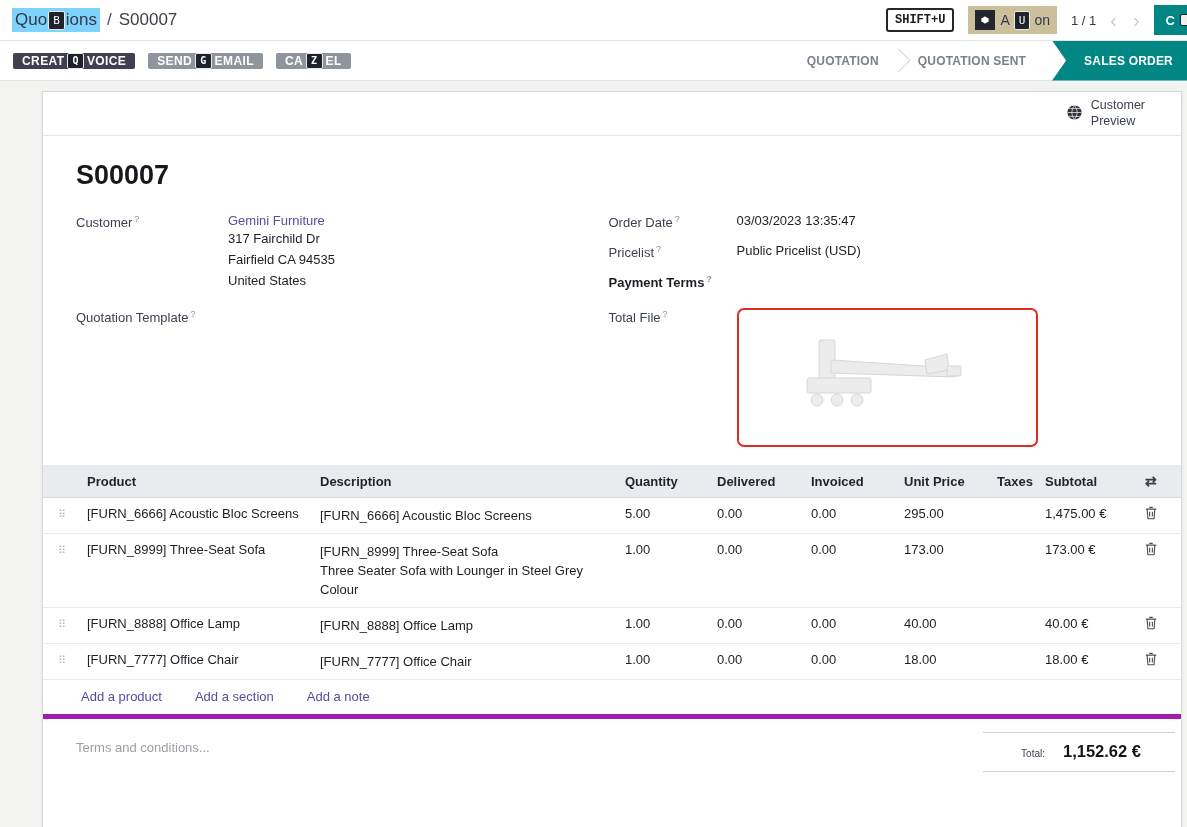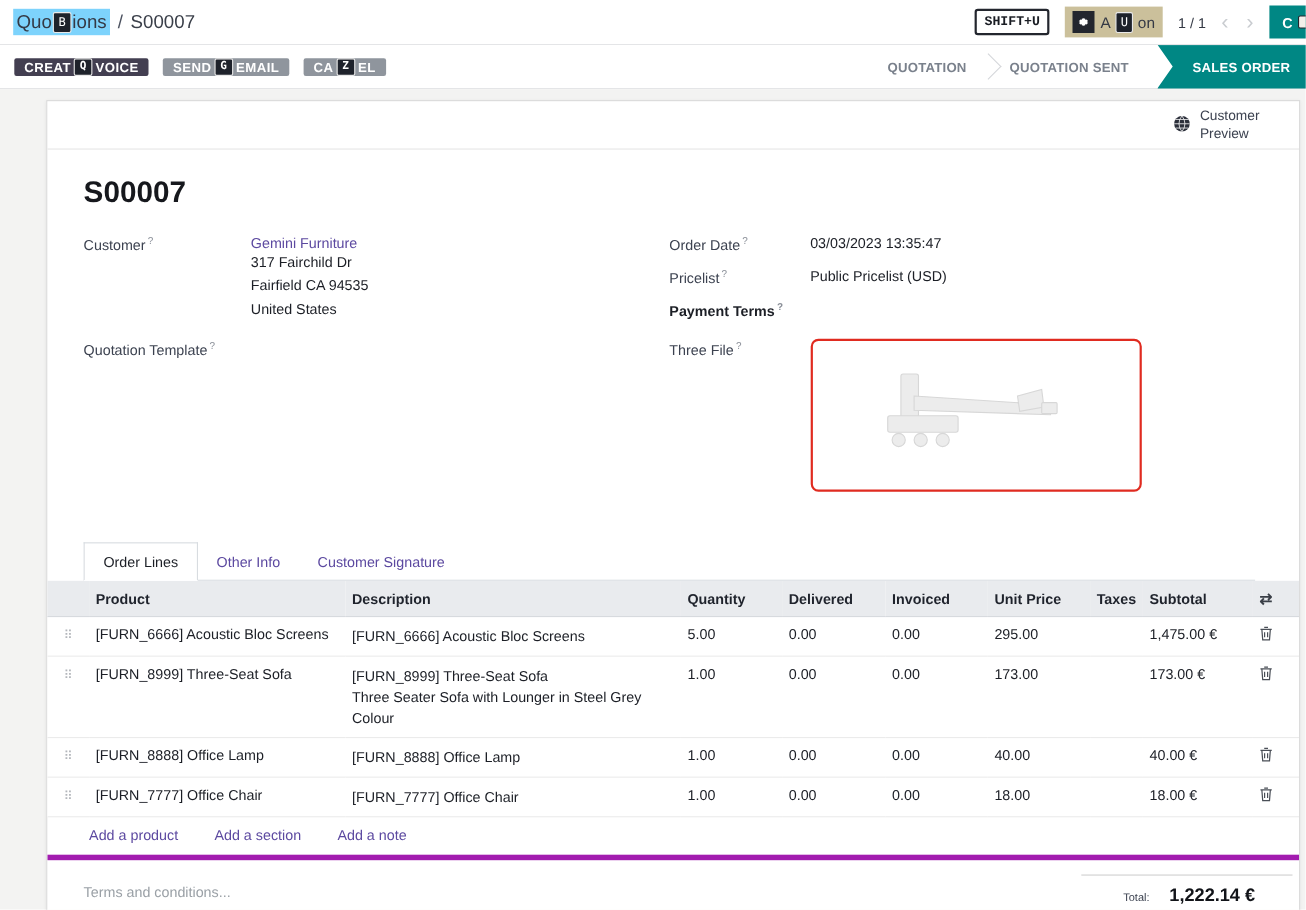--- a/index.html
+++ b/index.html
@@ -214,45 +214,40 @@
             <span class="fvalue">Public Pricelist (USD)</span>
           </div>
           <div class="frow">
             <span class="flabel-r bold">
               <span>Payment Terms</span><span class="help">?</span>
             </span>
             <span class="fvalue"></span>
           </div>
           <div class="frow" style="margin-top:5px">
             <span class="flabel-r">
-              <span>Three File</span><span class="help">?</span>
+              <span>Total File</span><span class="help">?</span>
             </span>
             <span class="stepfile-box">
               <svg width="180" height="96" viewBox="0 0 180 96">
                 <g fill="#ececec" stroke="#d7d7d7" stroke-width="1">
                   <rect x="22" y="10" width="16" height="42" rx="2"></rect>
                   <polygon points="34,30 158,38 158,47 34,43"></polygon>
                   <polygon points="128,30 150,24 152,40 130,44"></polygon>
                   <rect x="10" y="48" width="64" height="15" rx="2"></rect>
                   <circle cx="20" cy="70" r="6"></circle>
                   <circle cx="40" cy="70" r="6"></circle>
                   <circle cx="60" cy="70" r="6"></circle>
                   <rect x="150" y="36" width="14" height="10" rx="1"></rect>
                 </g>
               </svg>
             </span>
           </div>
         </div>
       </div>
 
-      <div class="tabs">
-        <span class="tab active">Order Lines</span>
-        <span class="tab inactive">Other Info</span>
-        <span class="tab inactive">Customer Signature</span>
-      </div>
     </div>
 
     <table class="olines">
       <colgroup>
         <col style="width:38px">
           <col style="width:233px">
           <col style="width:305px">
         <col style="width:92px">
           <col style="width:94px">
           <col style="width:93px">
@@ -353,19 +348,19 @@
       <span>Add a product</span>
       <span>Add a section</span>
       <span>Add a note</span>
     </div>
 
     <div class="foot">
       <span class="terms">Terms and conditions...</span>
       <div class="totals">
         <div class="totals-row">
           <span class="total-label">Total:</span>
-          <span class="total-value">1,222.14 €</span>
+          <span class="total-value">1,152.62 €</span>
         </div>
       </div>
     </div>
 
   </div>
 </div>
 
 </body></html>

